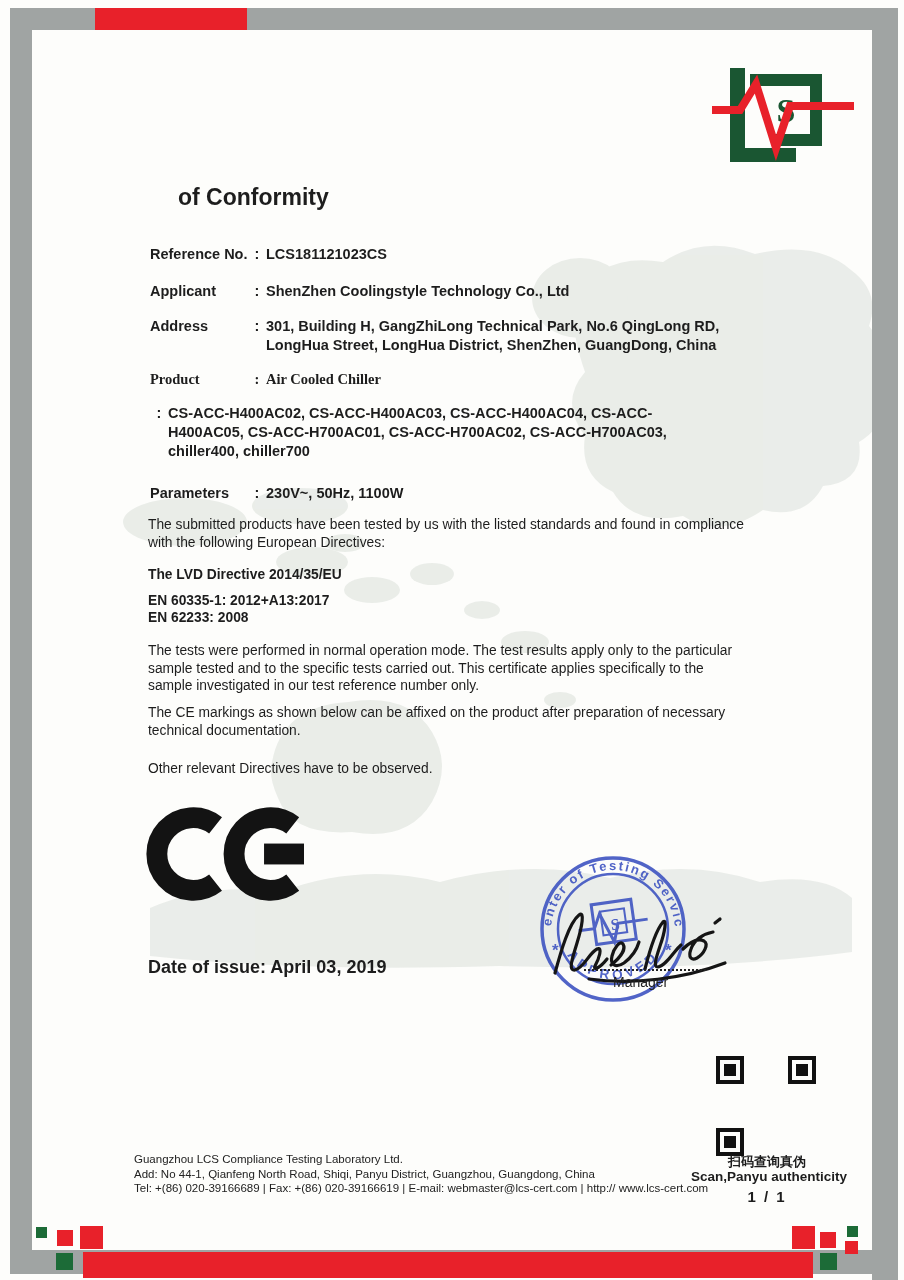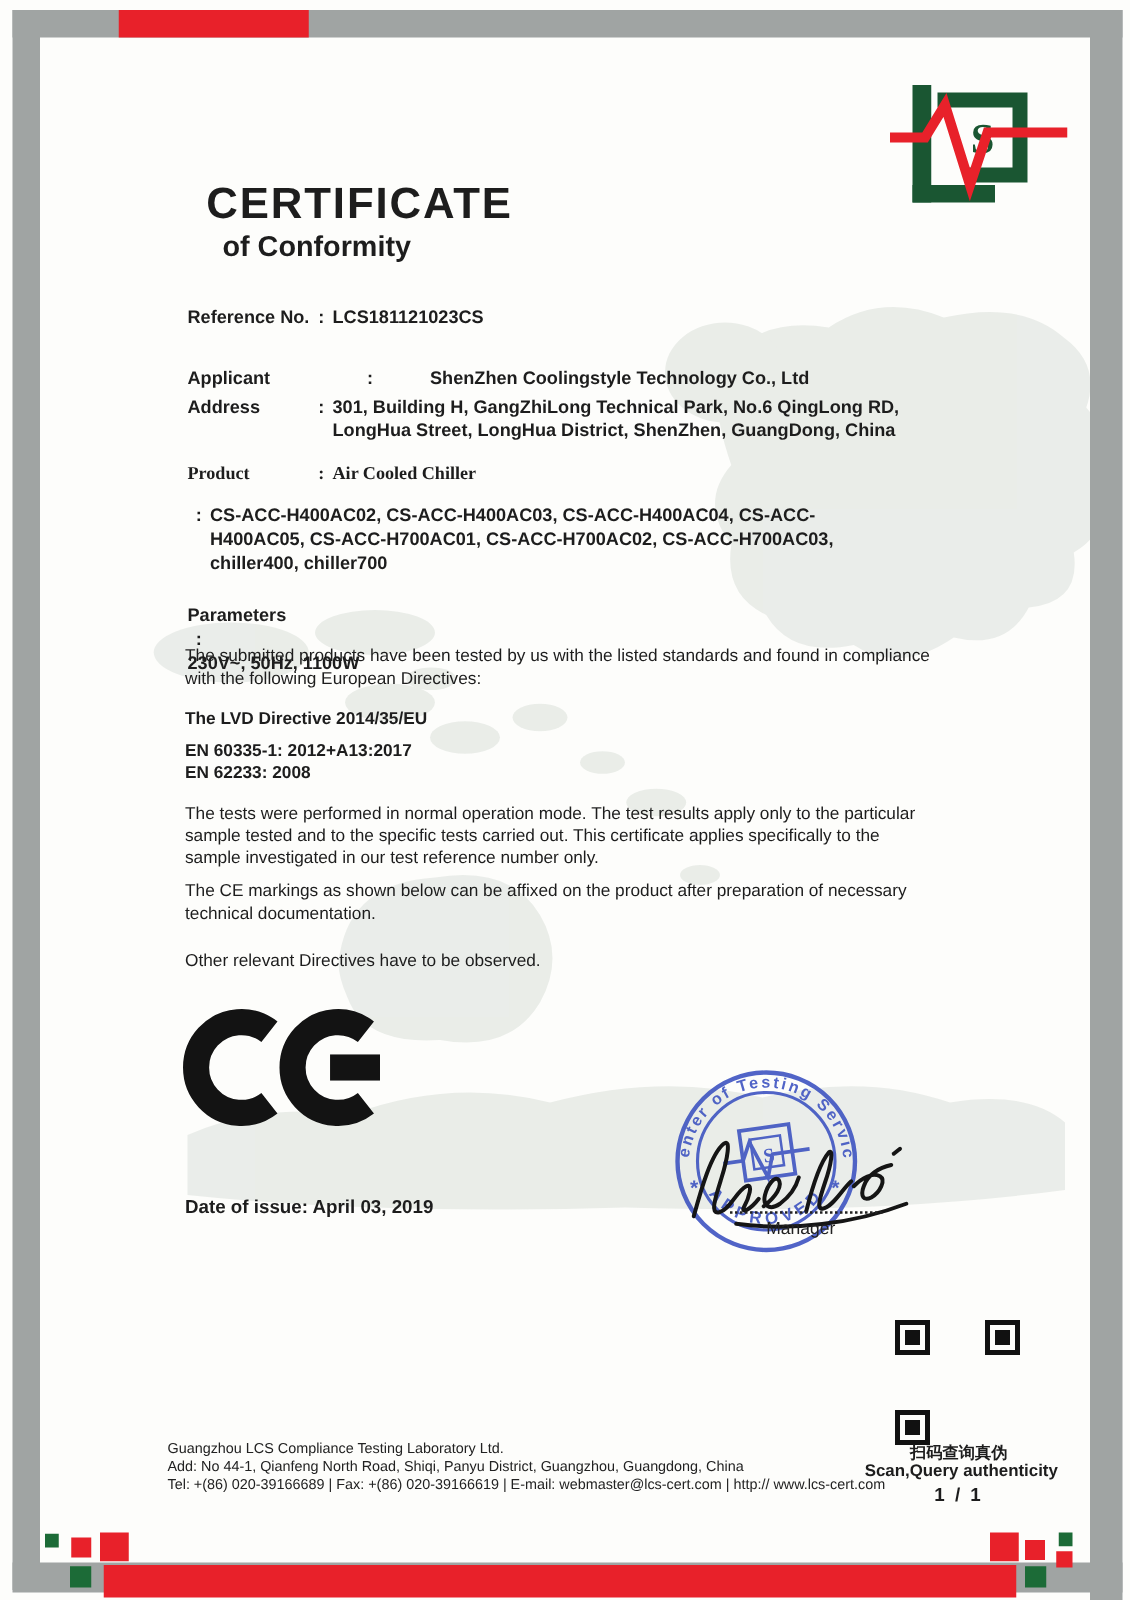--- a/index.html
+++ b/index.html
@@ -15,21 +15,21 @@
   
   .content{position:absolute;left:0;top:0;width:904px;height:1280px;z-index:1;}
   .title{position:absolute;left:165px;top:143px;font-size:35px;font-weight:bold;letter-spacing:1.5px;}
   .subtitle{position:absolute;left:166px;top:184px;font-size:23px;font-weight:bold;margin-left:12px;}
   .frow{position:absolute;left:150px;width:640px;display:flex;font-size:14.5px;font-weight:bold;line-height:19px;}
   .frow .lbl{width:98px;flex:none;}
   .frow .col{width:18px;flex:none;text-align:center;}
   .frow .val{width:512px;flex:none;}
   .para{position:absolute;left:148px;width:600px;font-size:13.8px;line-height:17.5px;}
   .bold{font-weight:bold;}
-  .date{position:absolute;left:148px;top:957px;font-size:15px;font-weight:bold;}
+  .date{position:absolute;left:148px;top:957px;font-size:18px;font-weight:bold;}
   
   #ce{position:absolute;left:146px;top:806px;}
   
   #stamp{position:absolute;left:538px;top:854px;opacity:.88;}
   #sig{position:absolute;left:545px;top:893px;}
   .sigline{position:absolute;left:584px;top:969px;width:122px;border-bottom:2px dotted #222;}
   .manager{position:absolute;left:613px;top:974px;font-size:14px;color:#222;}
   
   .footer{position:absolute;left:134px;top:1152px;font-size:11.5px;line-height:14.5px;color:#222;}
   #qr{position:absolute;left:716px;top:1056px;}
@@ -83,48 +83,47 @@
     <svg id="logo" width="142" height="102" viewBox="0 0 142 102">
       <g fill="#1a5632">
         <rect x="18" y="4" width="15" height="94"></rect>
         <rect x="18" y="84" width="66" height="14"></rect>
         <path d="M38 10 h72 v72 h-50 v-12 h38 v-48 h-60 z"></path>
       </g>
       <text x="74" y="58" font-size="34" font-weight="bold" fill="#1a5632" font-family="Liberation Serif, serif" text-anchor="middle">S</text>
       <polyline points="0,46 28,46 44,20 64,84 78,42 142,42" fill="none" stroke="#e8212a" stroke-width="8"></polyline>
     </svg>
 
-    <div class="title">CERTIFICATE</div>
     <div class="subtitle">of Conformity</div>
 
     <div class="frow" style="top:245px;">
       <span class="lbl">Reference No.</span>
       <span class="col">:</span>
       <span class="val">LCS181121023CS</span>
     </div>
-    <div class="frow" style="top:294px;gap:39px;">
+    <div class="frow" style="top:282px;">
       <span class="lbl">Applicant</span>
       <span class="col">:</span>
       <span class="val">ShenZhen Coolingstyle Technology Co., Ltd</span>
     </div>
     <div class="frow" style="top:317px;">
       <span class="lbl">Address</span>
       <span class="col">:</span>
       <span class="val">301, Building H, GangZhiLong Technical Park, No.6 QingLong RD, LongHua Street, LongHua District, ShenZhen, GuangDong, China</span>
     </div>
     <div class="frow" style="top:370px;font-family:Liberation Serif, serif;">
       <span class="lbl">Product</span>
       <span class="col">:</span>
       <span class="val">Air Cooled Chiller</span>
     </div>
     <div class="frow" style="top:404px;">
       <span class="col">:</span>
       <span class="val">CS-ACC-H400AC02, CS-ACC-H400AC03, CS-ACC-H400AC04, CS-ACC-H400AC05, CS-ACC-H700AC01, CS-ACC-H700AC02, CS-ACC-H700AC03, chiller400, chiller700</span>
     </div>
-    <div class="frow" style="top:484px;flex-direction:column;">
+    <div class="frow" style="top:484px;">
       <span class="lbl">Parameters</span>
       <span class="col">:</span>
       <span class="val">230V~, 50Hz, 1100W</span>
     </div>
 
     <div class="para" style="top:516px;">The submitted products have been tested by us with the listed standards and found in compliance with the following European Directives:</div>
     <div class="para bold" style="top:566px;">The LVD Directive 2014/35/EU</div>
     <div class="para bold" style="top:592px;">EN 60335-1: 2012+A13:2017</div>
     <div class="para bold" style="top:609px;">EN 62233: 2008</div>
     <div class="para" style="top:642px;">The tests were performed in normal operation mode. The test results apply only to the particular sample tested and to the specific tests carried out. This certificate applies specifically to the sample investigated in our test reference number only.</div>
@@ -198,17 +197,17 @@
         <rect x="72" y="4" width="4" height="20" fill="#111"></rect>
         <rect x="96" y="4" width="4" height="20" fill="#111"></rect>
         <rect x="80" y="8" width="12" height="12" fill="#111"></rect>
         <rect x="0" y="72" width="28" height="4" fill="#111"></rect>
         <rect x="0" y="96" width="28" height="4" fill="#111"></rect>
         <rect x="0" y="76" width="4" height="20" fill="#111"></rect>
         <rect x="24" y="76" width="4" height="20" fill="#111"></rect>
         <rect x="8" y="80" width="12" height="12" fill="#111"></rect>
       </svg>
     <div class="qrzh">扫码查询真伪</div>
-    <div class="qren">Scan,Query authenticity</div>
+    <div class="qren">Scan,Panyu authenticity</div>
     <div class="pageno">1 / 1</div>
 
   </div>
 </div>
 
 </body></html>

